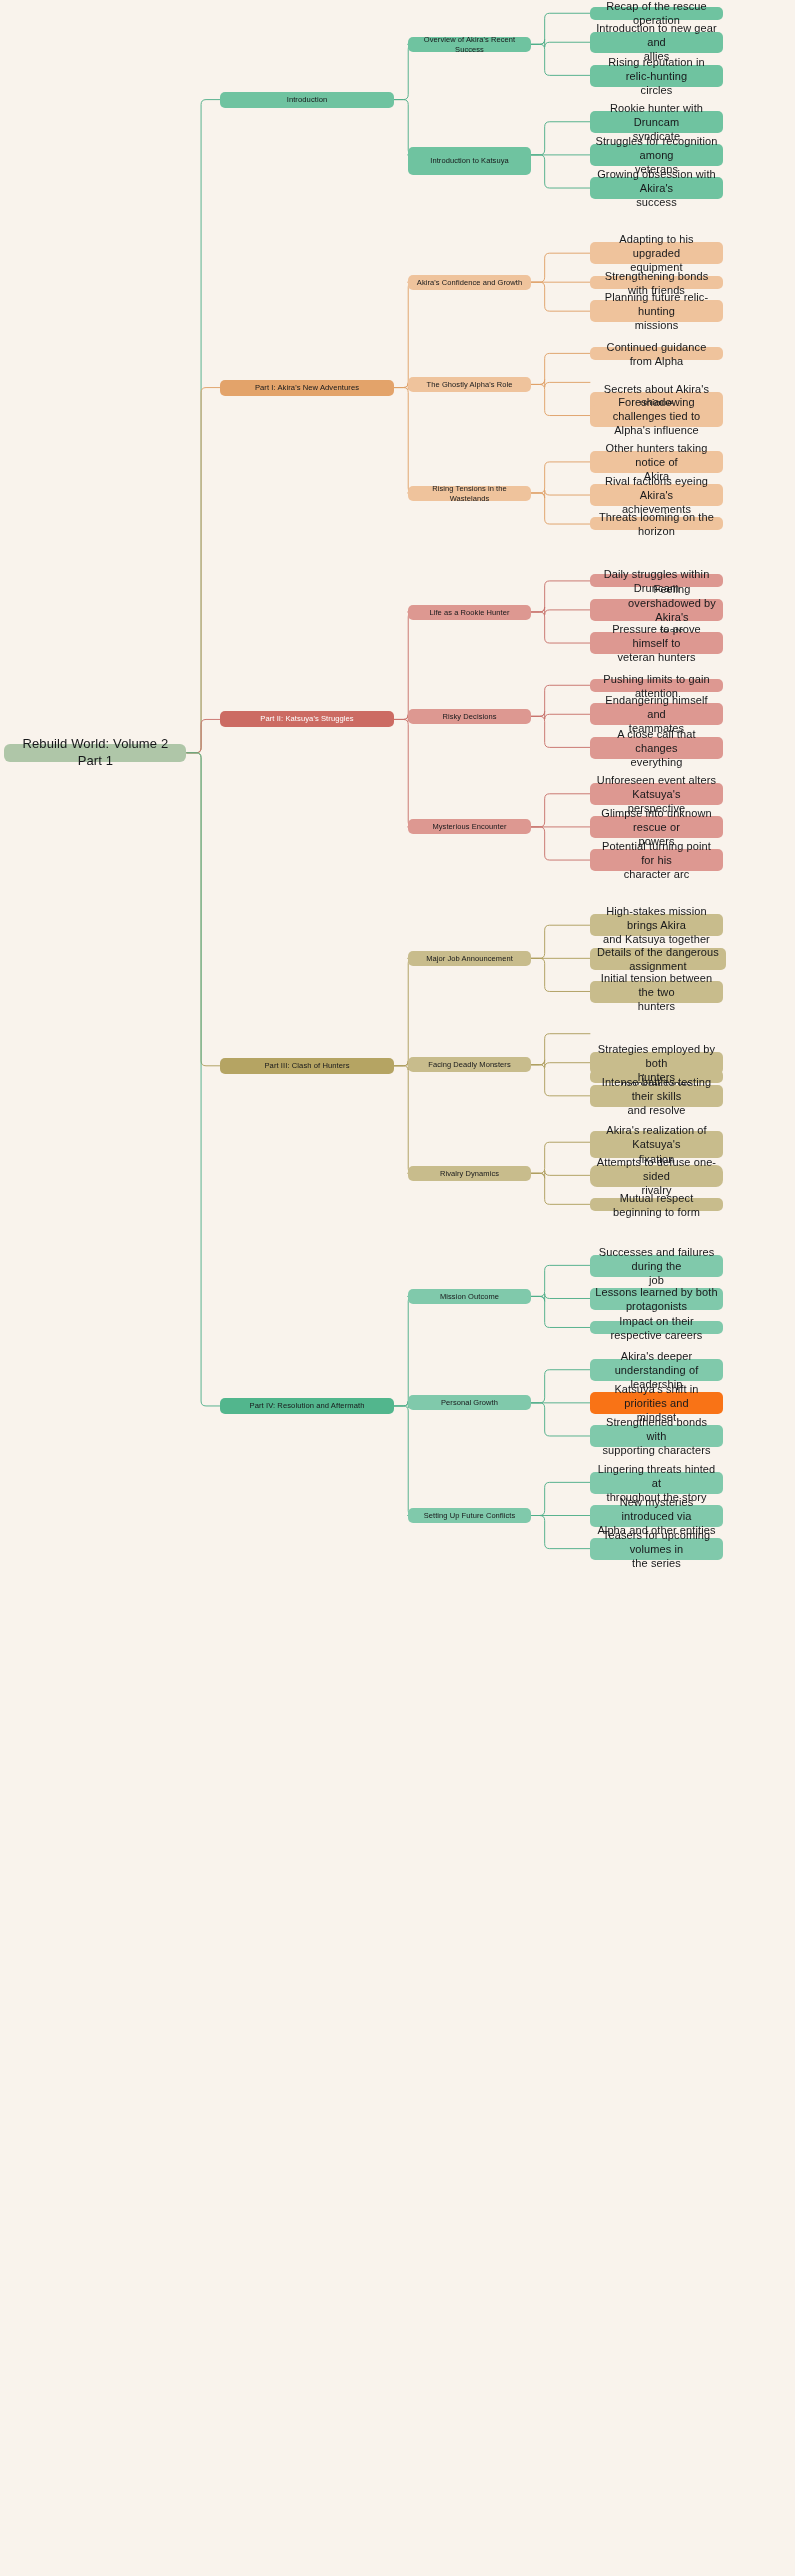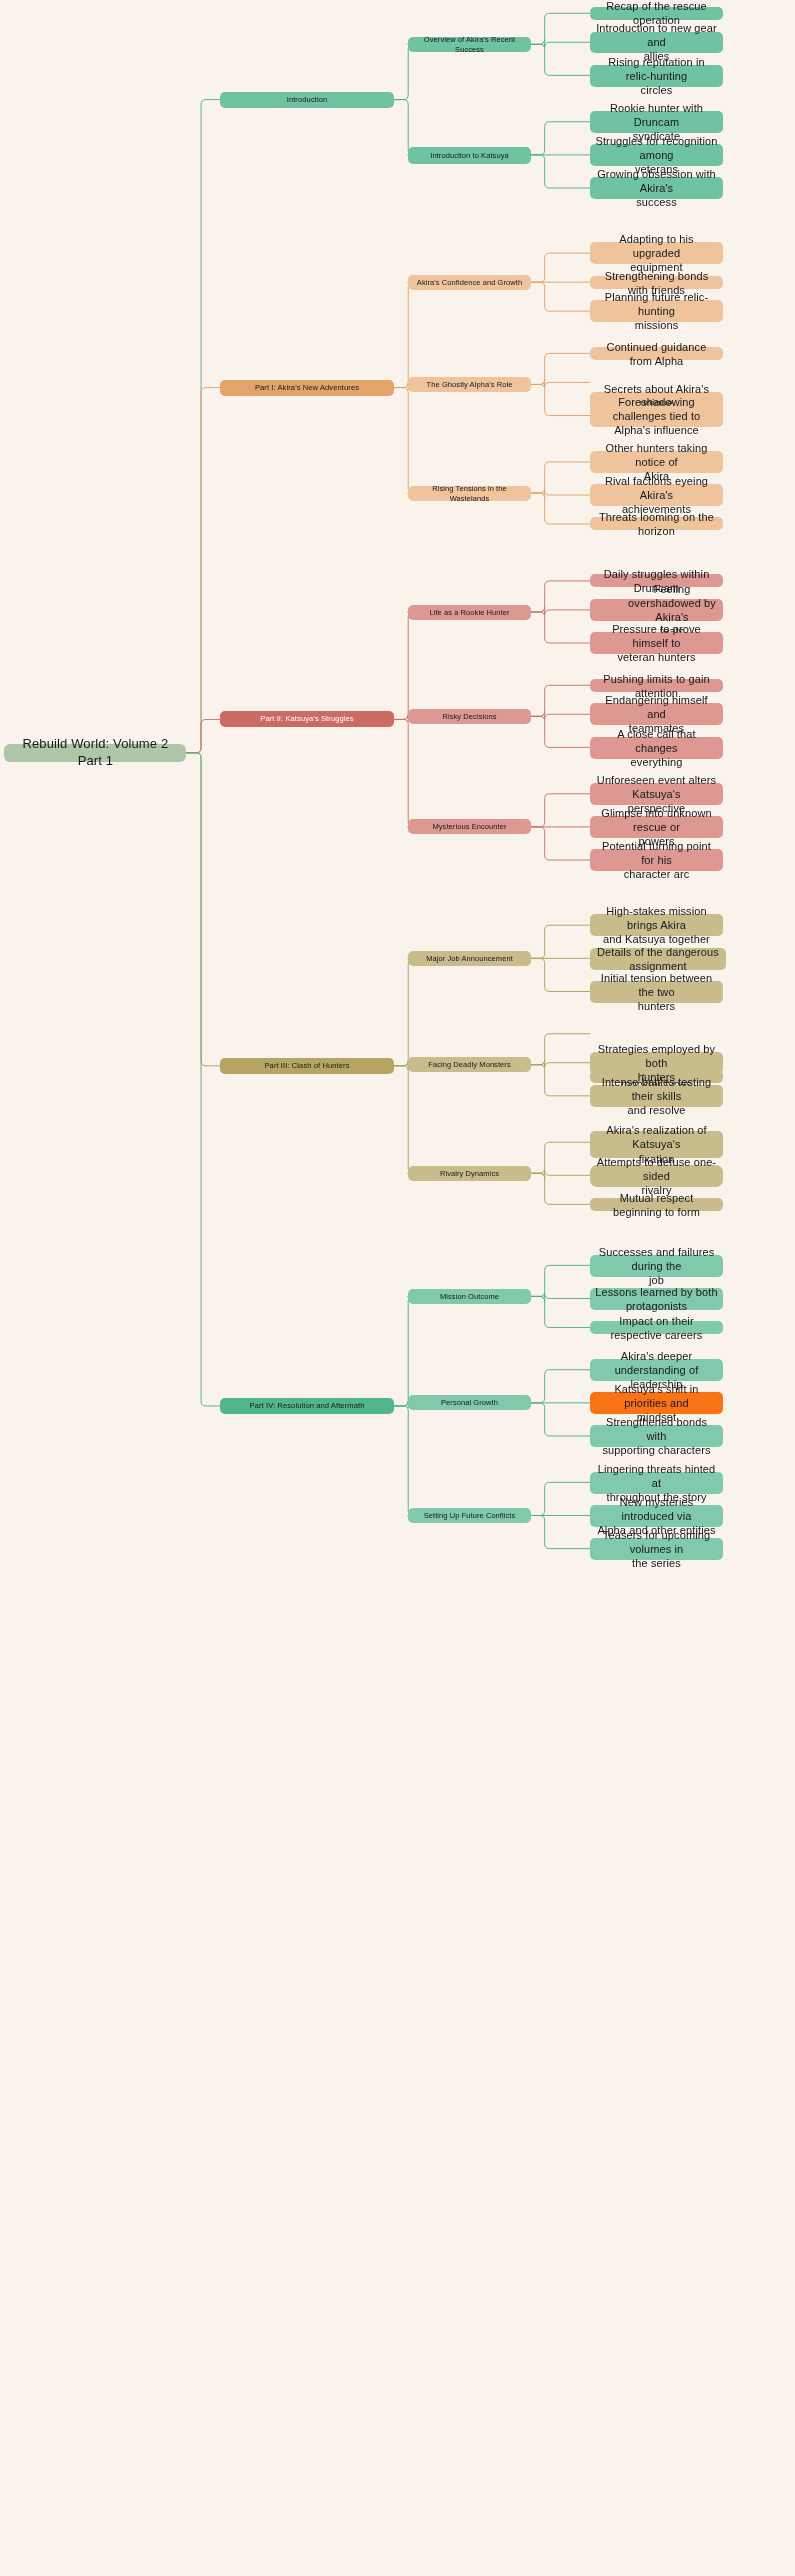--- a/index.html
+++ b/index.html
@@ -119,21 +119,21 @@
       <div class="node leaf" style="left: 590px; width: 133px; height: 21.5px; top: 65px; background: rgb(111, 195, 160);">Rising reputation in relic-hunting
 circles</div>
       <div class="node lvl2" style="left: 408px; width: 123px; height: 15px; top: 37px; background: rgb(111, 195, 160);">Overview of Akira's Recent
 Success</div>
       <div class="node leaf" style="left: 590px; width: 133px; height: 21.5px; top: 111px; background: rgb(111, 195, 160);">Rookie hunter with Druncam
 syndicate</div>
       <div class="node leaf" style="left: 590px; width: 133px; height: 21.5px; top: 144px; background: rgb(111, 195, 160);">Struggles for recognition among
 veterans</div>
       <div class="node leaf" style="left: 590px; width: 133px; height: 21.5px; top: 177px; background: rgb(111, 195, 160);">Growing obsession with Akira's
 success</div>
-      <div class="node lvl2" style="left: 408px; width: 123px; height: 17px; top: 147px; background: rgb(111, 195, 160);">Introduction to Katsuya</div>
+      <div class="node lvl2" style="left: 408px; width: 123px; height: 28px; top: 147px; background: rgb(111, 195, 160);">Introduction to Katsuya</div>
       <div class="node lvl1" style="left: 220px; width: 174px; height: 16px; top: 92px; background: rgb(111, 195, 160);">Introduction</div>
       <div class="node leaf" style="left: 590px; width: 133px; height: 21.5px; top: 242px; background: rgb(239, 195, 156);">Adapting to his upgraded
 equipment</div>
       <div class="node leaf" style="left: 590px; width: 133px; height: 13.3px; top: 276px; background: rgb(239, 195, 156);">Strengthening bonds with friends</div>
       <div class="node leaf" style="left: 590px; width: 133px; height: 21.5px; top: 300px; background: rgb(239, 195, 156);">Planning future relic-hunting
 missions</div>
       <div class="node lvl2" style="left: 408px; width: 123px; height: 15px; top: 275px; background: rgb(239, 195, 156);">Akira's Confidence and Growth</div>
       <div class="node leaf" style="left: 590px; width: 133px; height: 13.3px; top: 347px; background: rgb(239, 195, 156);">Continued guidance from Alpha</div>
       <div class="node leaf" style="left: 590px; width: 133px; height: 21.5px; top: 392px; background: rgb(239, 195, 156);">Secrets about Akira's unique
 abilities</div>

